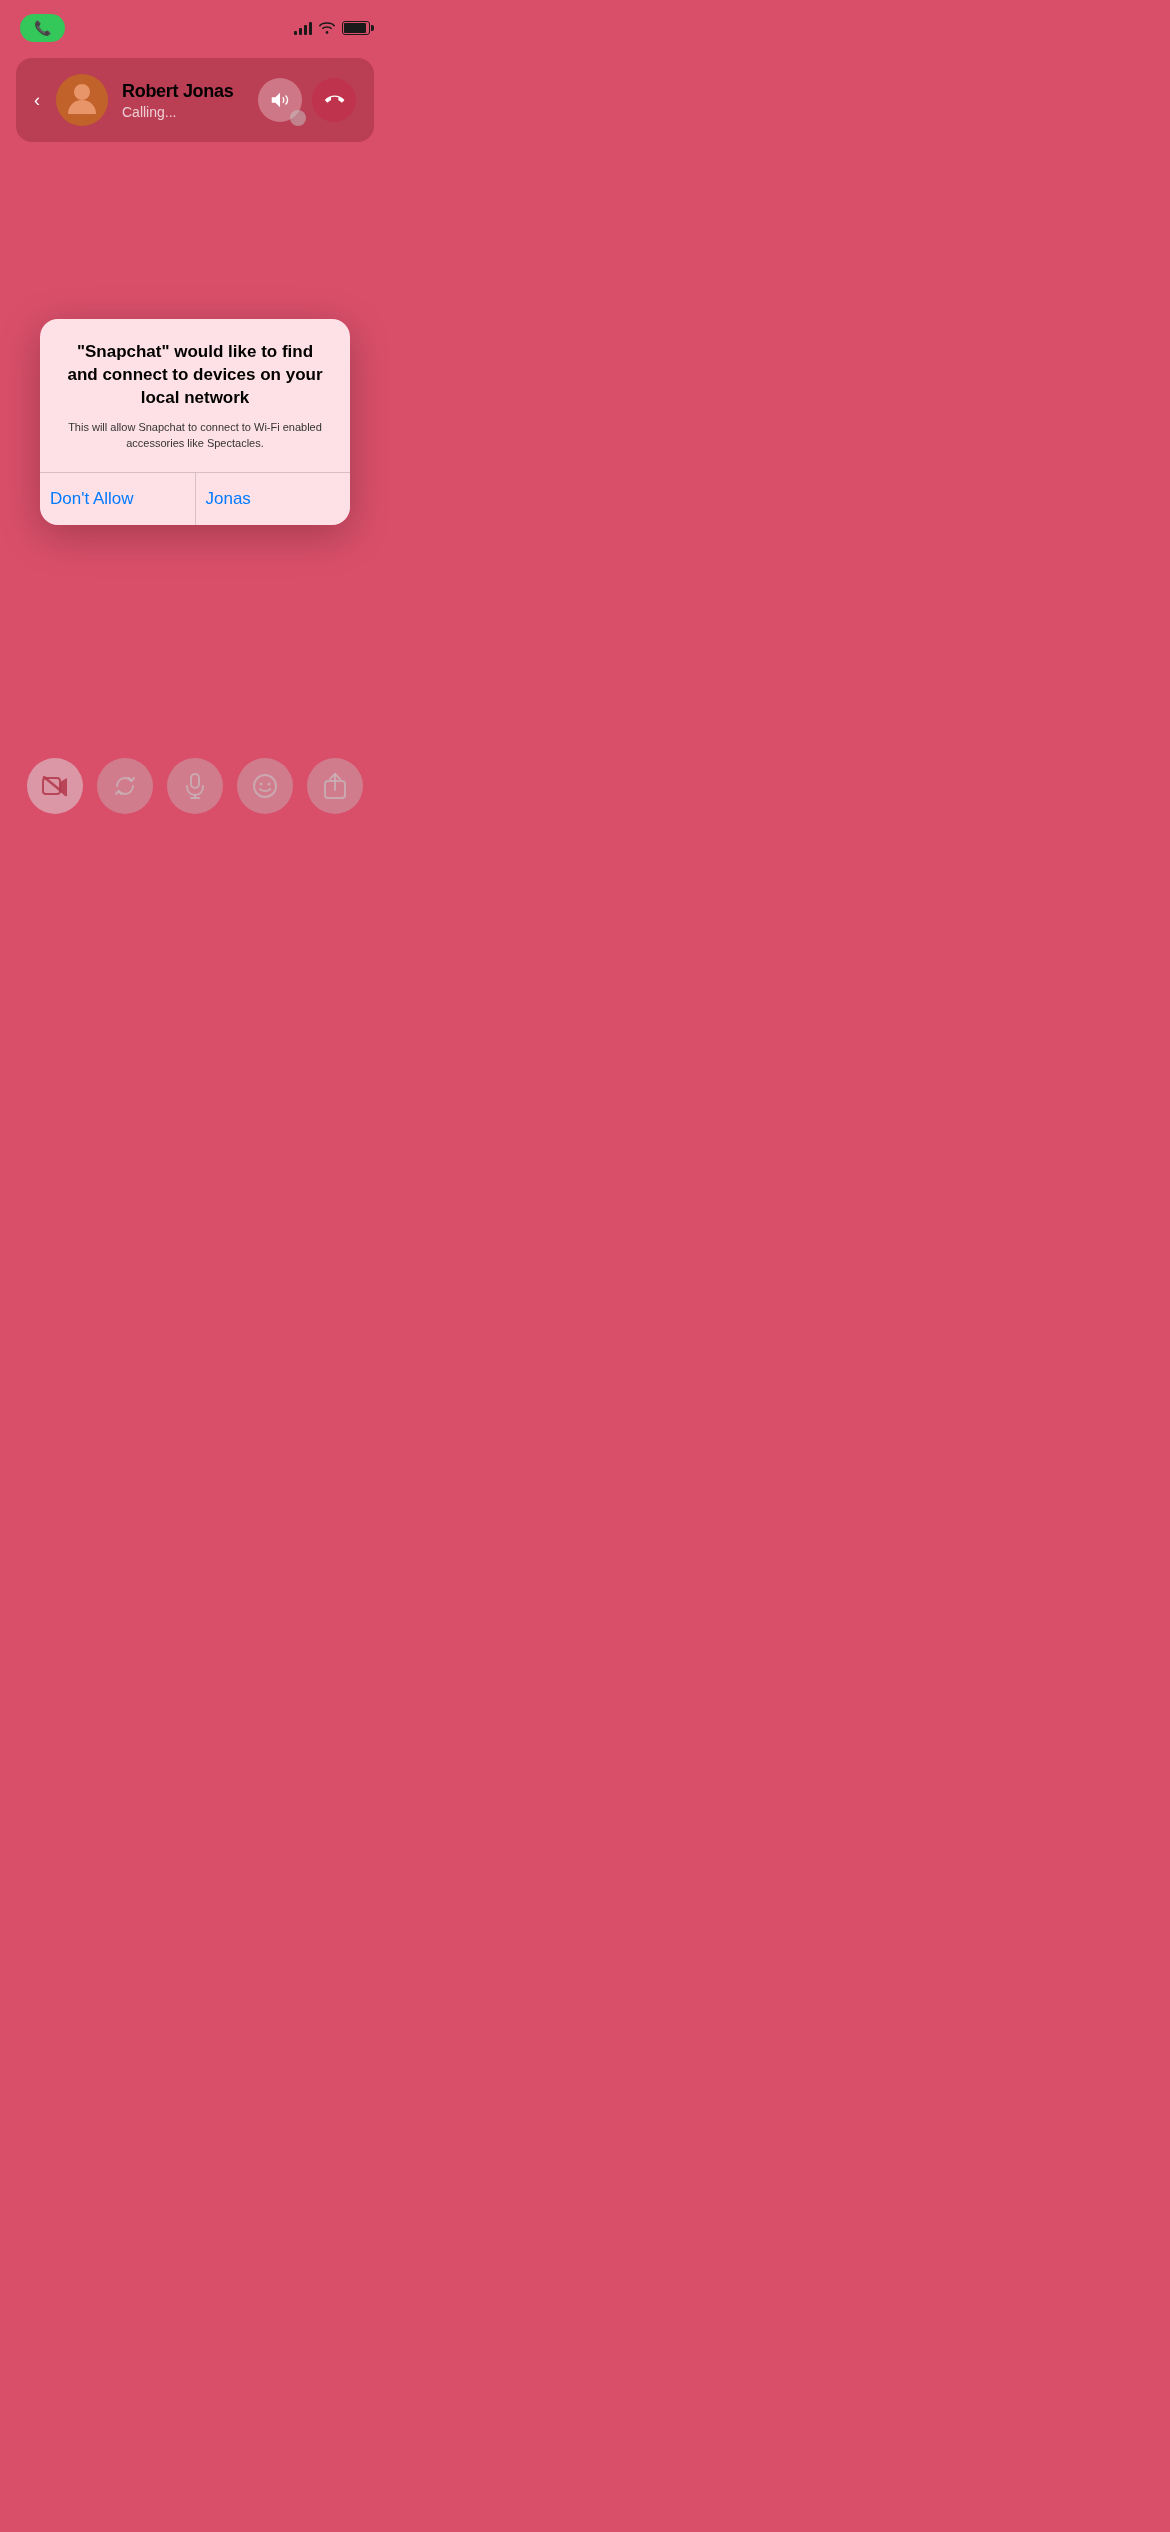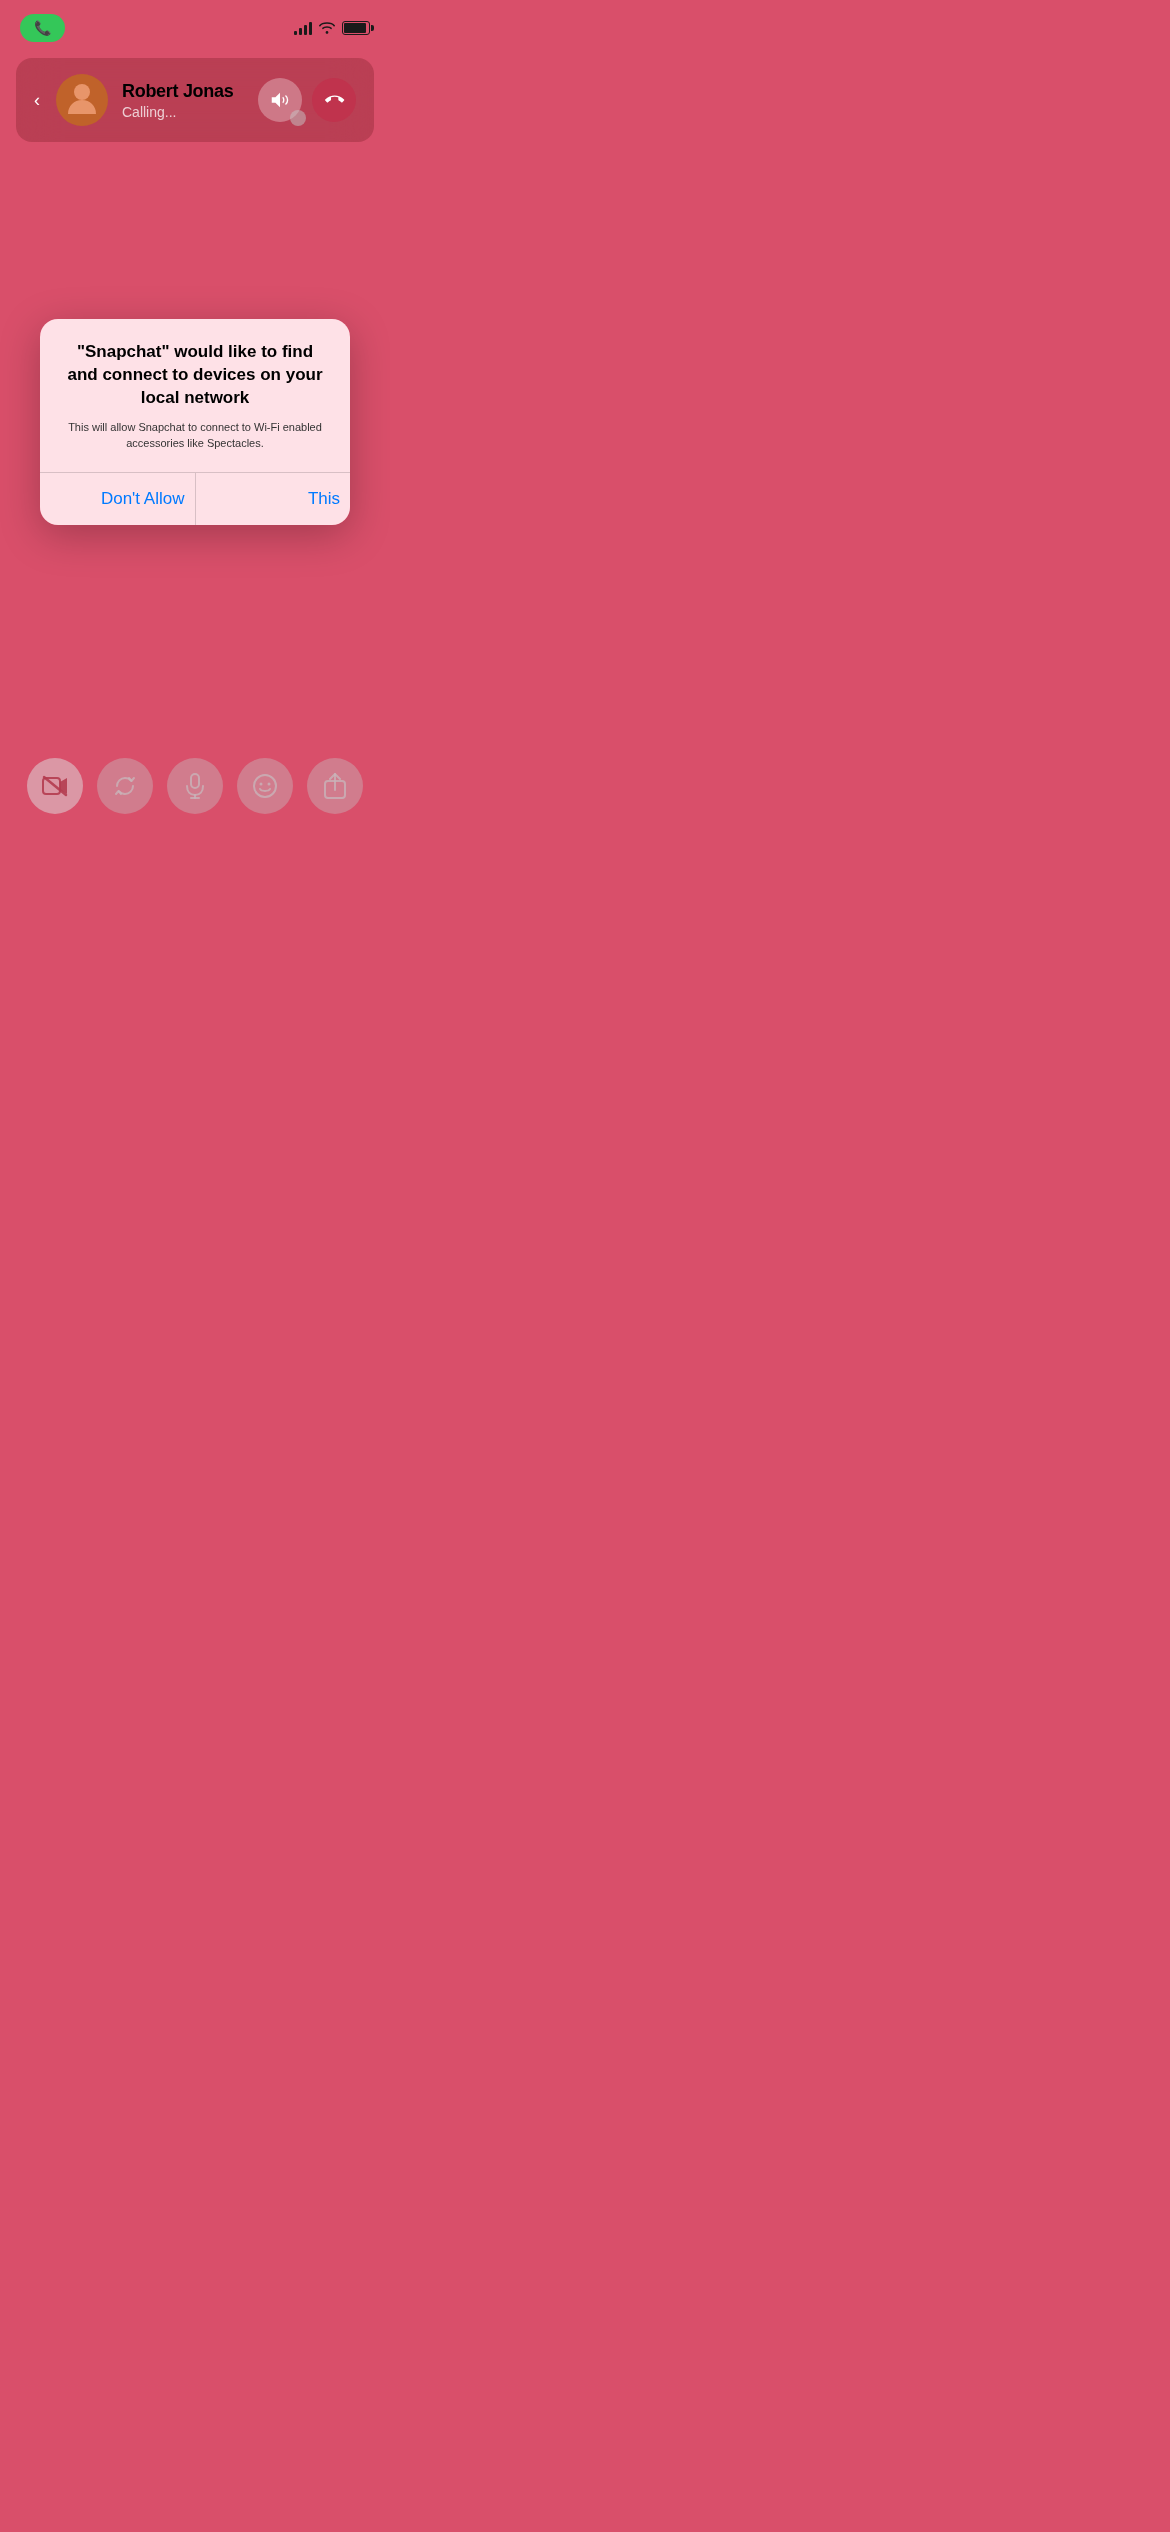--- a/index.html
+++ b/index.html
@@ -226,21 +226,21 @@
       background: rgba(0,0,0,0.15);
     }
 
     .dialog-buttons {
       display: flex;
     }
 
     .dialog-btn {
       flex: 1;
       padding: 16px 10px;
-      text-align: right;
+      text-align: left;
       font-size: 17px;
       color: #007aff;
       cursor: pointer;
       background: transparent;
       border: none;
     }
 
     .dialog-btn:first-child {
       border-right: 1px solid rgba(0,0,0,0.15);
     }
@@ -335,21 +335,21 @@
 
 <div class="dialog-overlay">
   <div class="dialog">
     <div class="dialog-content">
       <div class="dialog-title">"Snapchat" would like to find and connect to devices on your local network</div>
       <div class="dialog-message">This will allow Snapchat to connect to Wi-Fi enabled accessories like Spectacles.</div>
     </div>
     <div class="dialog-divider-h"></div>
     <div class="dialog-buttons">
       <button class="dialog-btn">Don't Allow</button>
-      <button class="dialog-btn">This</button>
+      <button class="dialog-btn">Jonas</button>
     </div>
   </div>
 </div>
 
 <div class="bottom-bar">
   <div class="bottom-btn active">
     <svg width="26" height="22" viewBox="0 0 26 22" fill="none">
       <rect x="1" y="3" width="17" height="16" rx="3" stroke="rgba(180,60,80,0.9)" stroke-width="2"></rect>
       <polygon points="18,7 25,3 25,19 18,15" fill="rgba(180,60,80,0.9)"></polygon>
       <line x1="2" y1="2" x2="24" y2="20" stroke="rgba(180,60,80,0.9)" stroke-width="2.5" stroke-linecap="round"></line>

